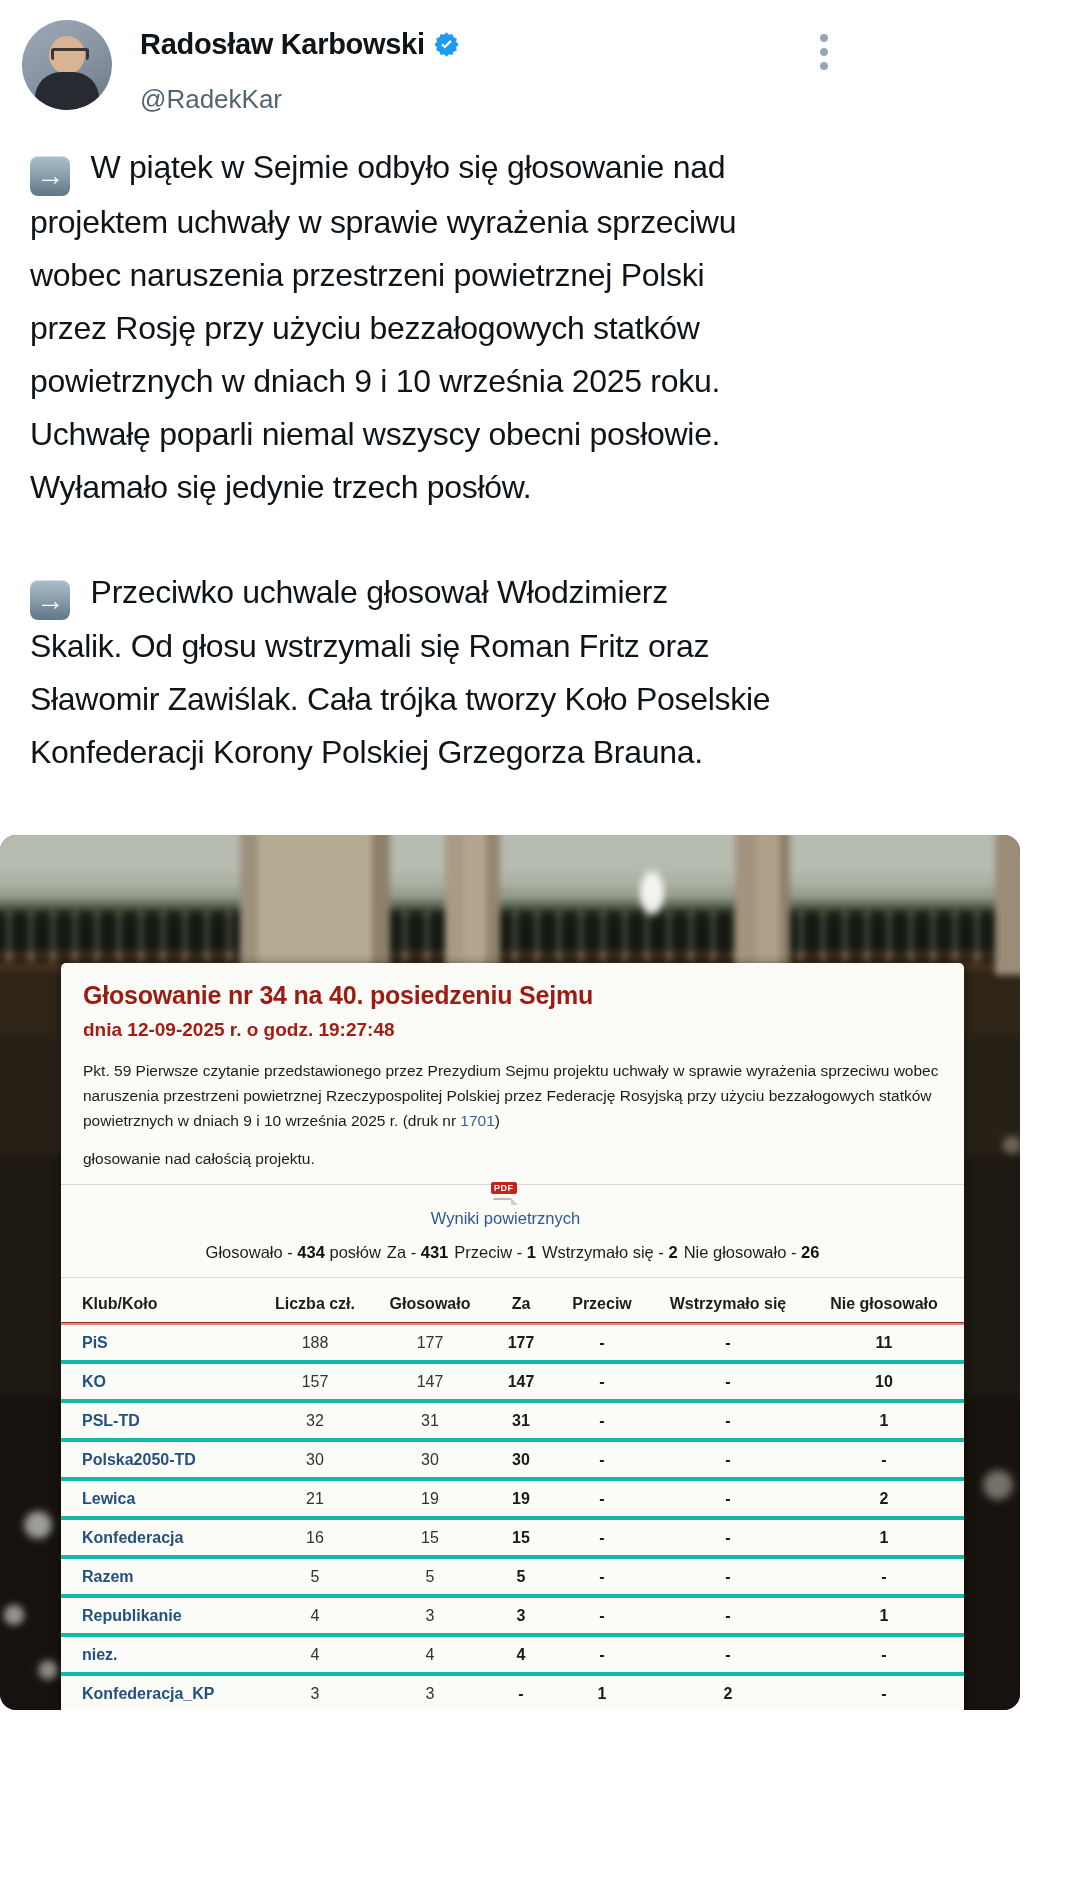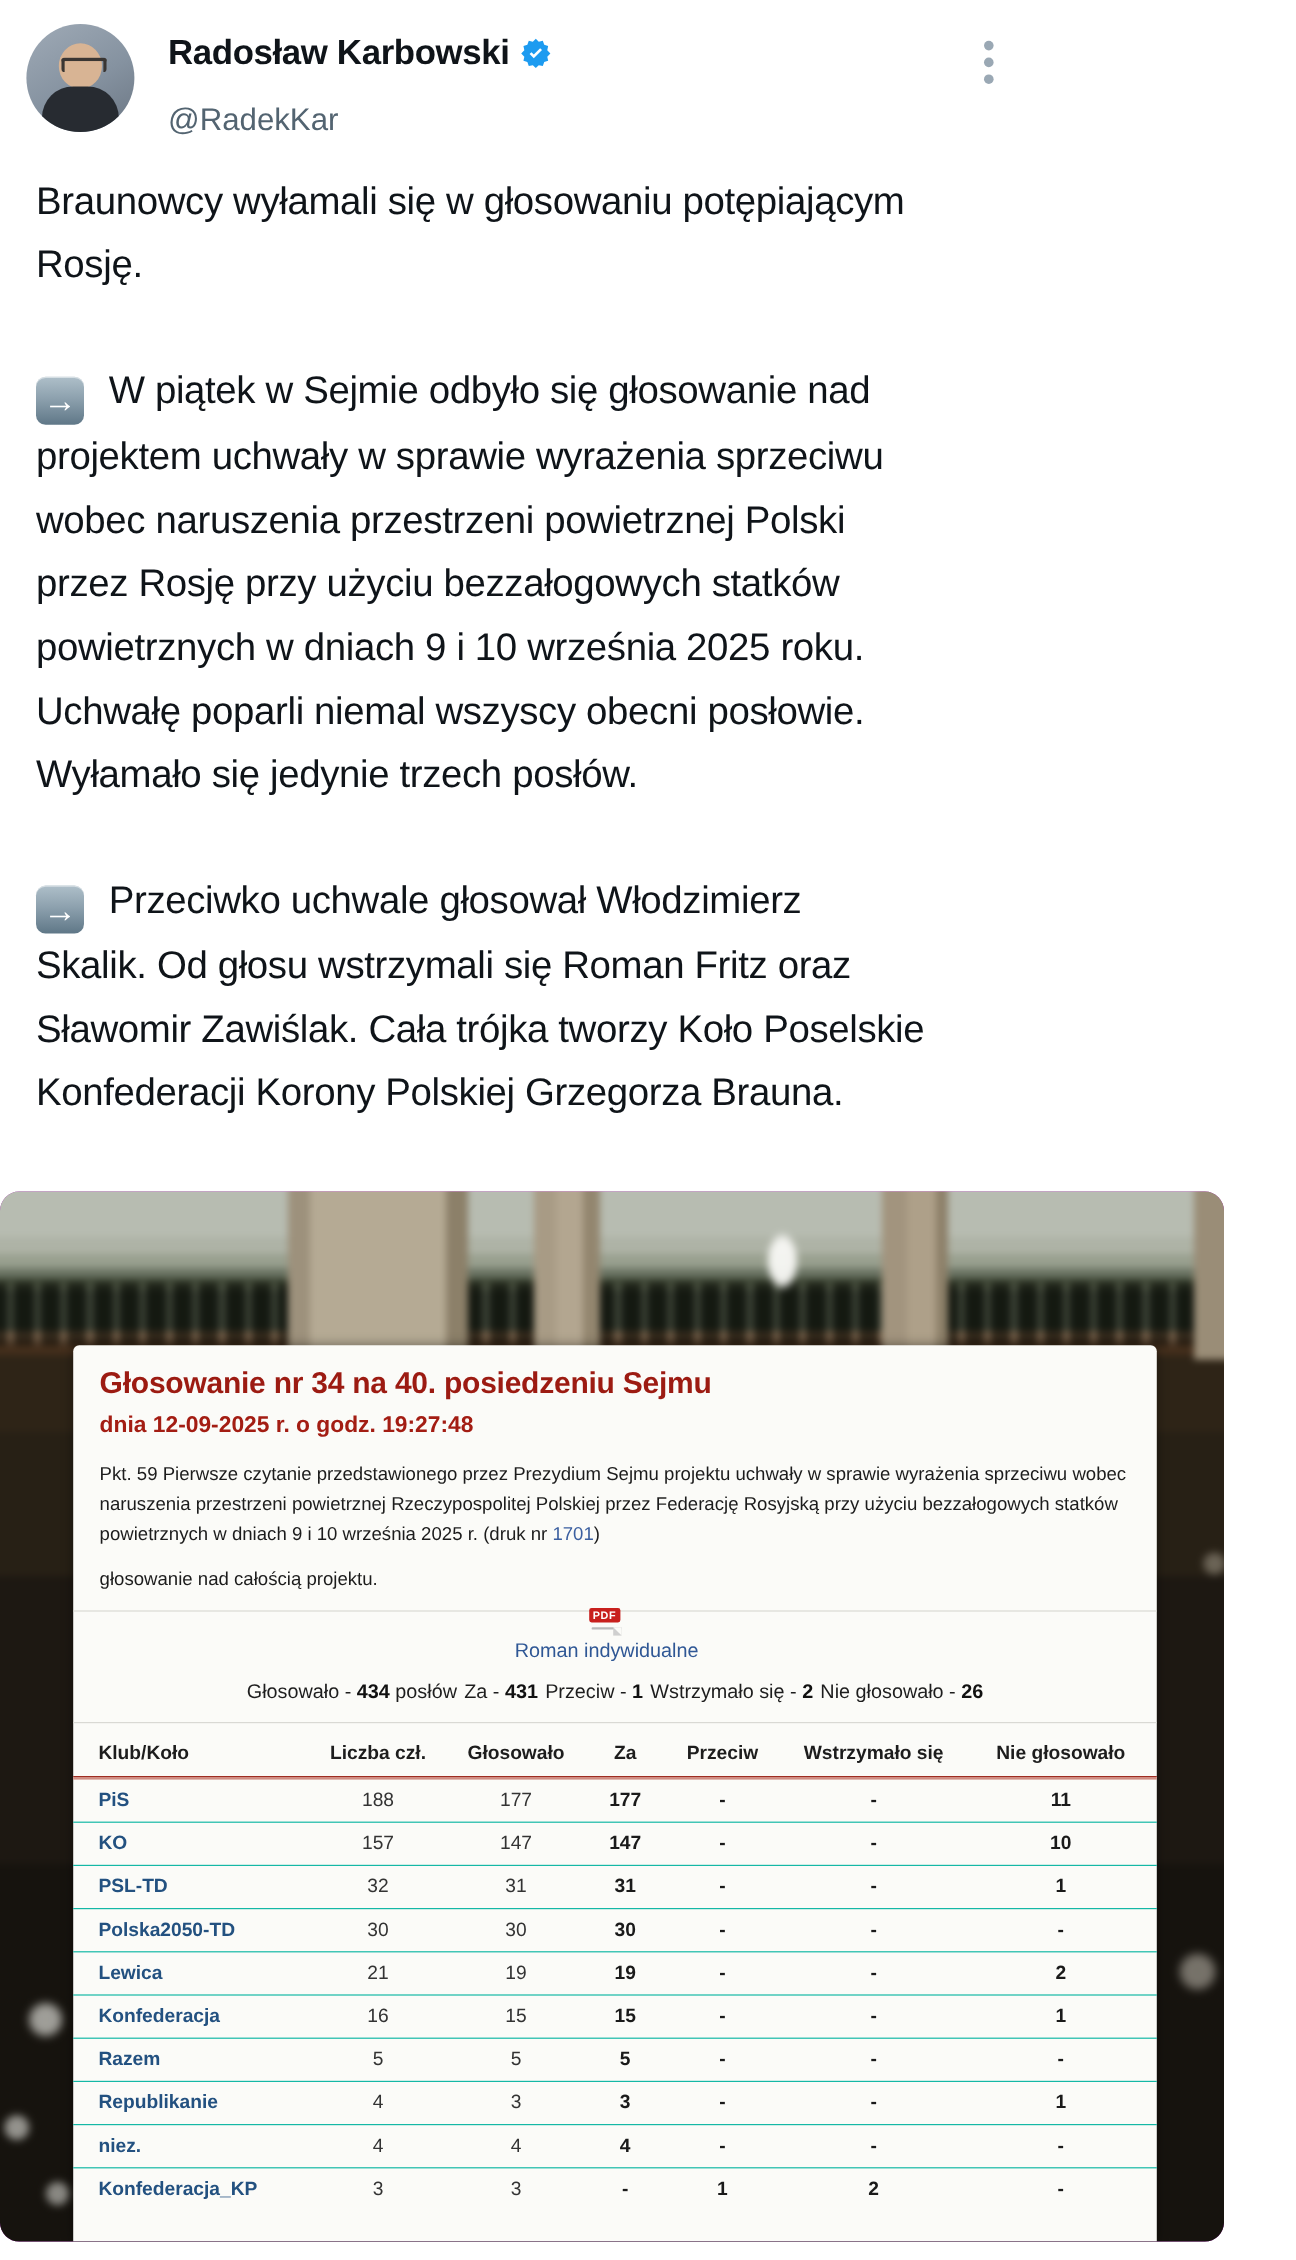--- a/index.html
+++ b/index.html
@@ -76,21 +76,21 @@
   .results-link{color:#2f5795;font-size:16.5px;text-decoration:none;}
   .summary{display:flex;justify-content:center;gap:6px;margin-top:15px;font-size:16.5px;color:#1d1d1d;}
   .sum-seg b{font-weight:bold;color:#111;}
   .divider-2{height:1px;background:#d9d9d4;margin-top:15px;}
   .vt-header{display:grid;grid-template-columns:190px 128px 102px 80px 82px 170px 142px;align-items:center;
        margin-top:8px;height:36px;font-size:16px;font-weight:bold;color:#1d1d1d;}
   .vt-header div{text-align:center;}
   .vt-header div:first-child{text-align:left;padding-left:21px;}
   .red-rule{height:3px;background:linear-gradient(180deg,#9e2d22 0 40%,#d08d83 40% 100%);}
   .vt-row{display:grid;grid-template-columns:190px 128px 102px 80px 82px 170px 142px;align-items:center;
-       height:35px;border-bottom:1px solid #14b8a6;font-size:16px;}
+       height:35px;border-bottom:4px solid #14b8a6;font-size:16px;}
   .vt-row:last-child{border-bottom:none;}
   .vt-cell{text-align:center;color:#333;}
   .vt-cell.c0{text-align:left;padding-left:21px;font-weight:bold;color:#235180;}
   .vt-cell.c3,.vt-cell.c4,.vt-cell.c5,.vt-cell.c6{font-weight:bold;color:#1a1a1a;}
 </style>
 </head>
 <body>
 
 <div class="tweet">
 
@@ -107,22 +107,20 @@
         </svg>
       </div>
       <div class="author-handle">@RadekKar</div>
     </div>
     <div class="more-button">
       <div class="more-dots"></div>
     </div>
   </div>
 
   <div class="tweet-text">
-    <p>Braunowcy wyłamali się w głosowaniu potępiającym
-Rosję.</p>
     <p><span class="emoji-arrow">→</span><span> W piątek w Sejmie odbyło się głosowanie nad
 projektem uchwały w sprawie wyrażenia sprzeciwu
 wobec naruszenia przestrzeni powietrznej Polski
 przez Rosję przy użyciu bezzałogowych statków
 powietrznych w dniach 9 i 10 września 2025 roku.
 Uchwałę poparli niemal wszyscy obecni posłowie.
 Wyłamało się jedynie trzech posłów.</span></p>
     <p><span class="emoji-arrow">→</span><span> Przeciwko uchwale głosował Włodzimierz
 Skalik. Od głosu wstrzymali się Roman Fritz oraz
 Sławomir Zawiślak. Cała trójka tworzy Koło Poselskie
@@ -137,21 +135,21 @@
       <div class="panel-date">dnia 12-09-2025 r. o godz. 19:27:48</div>
       <div class="panel-para"><span>Pkt. 59 Pierwsze czytanie przedstawionego przez Prezydium Sejmu projektu uchwały w sprawie wyrażenia sprzeciwu wobec naruszenia przestrzeni powietrznej Rzeczypospolitej Polskiej przez Federację Rosyjską przy użyciu bezzałogowych statków powietrznych w dniach 9 i 10 września 2025 r. (druk nr </span><a class="panel-link" href="#">1701</a><span>)</span></div>
       <div class="panel-subject">głosowanie nad całością projektu.</div>
 
       <div class="divider"></div>
 
       <div class="results-row">
         <span class="pdf-icon">
             <span class="pdf-label">PDF</span>
           </span>
-        <a class="results-link" href="#">Roman indywidualne</a>
+        <a class="results-link" href="#">Wyniki powietrznych</a>
       </div>
 
       <div class="summary">
         <span class="sum-seg"><span>Głosowało -</span> <b>434</b> <span>posłów</span></span>
         <span class="sum-seg"><span>Za -</span> <b>431</b></span>
         <span class="sum-seg"><span>Przeciw -</span> <b>1</b></span>
         <span class="sum-seg"><span>Wstrzymało się -</span> <b>2</b></span>
         <span class="sum-seg"><span>Nie głosowało -</span> <b>26</b></span>
       </div>
 

